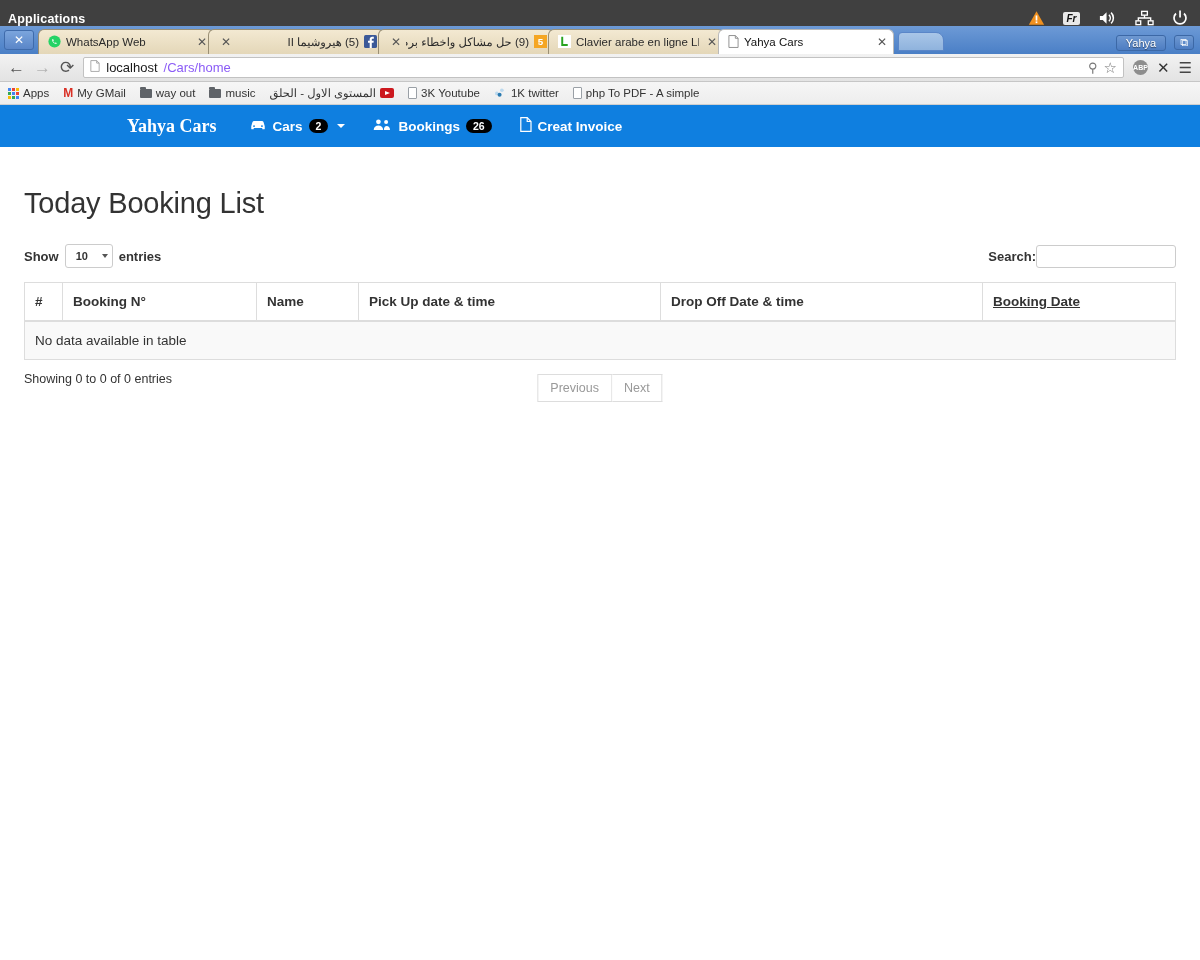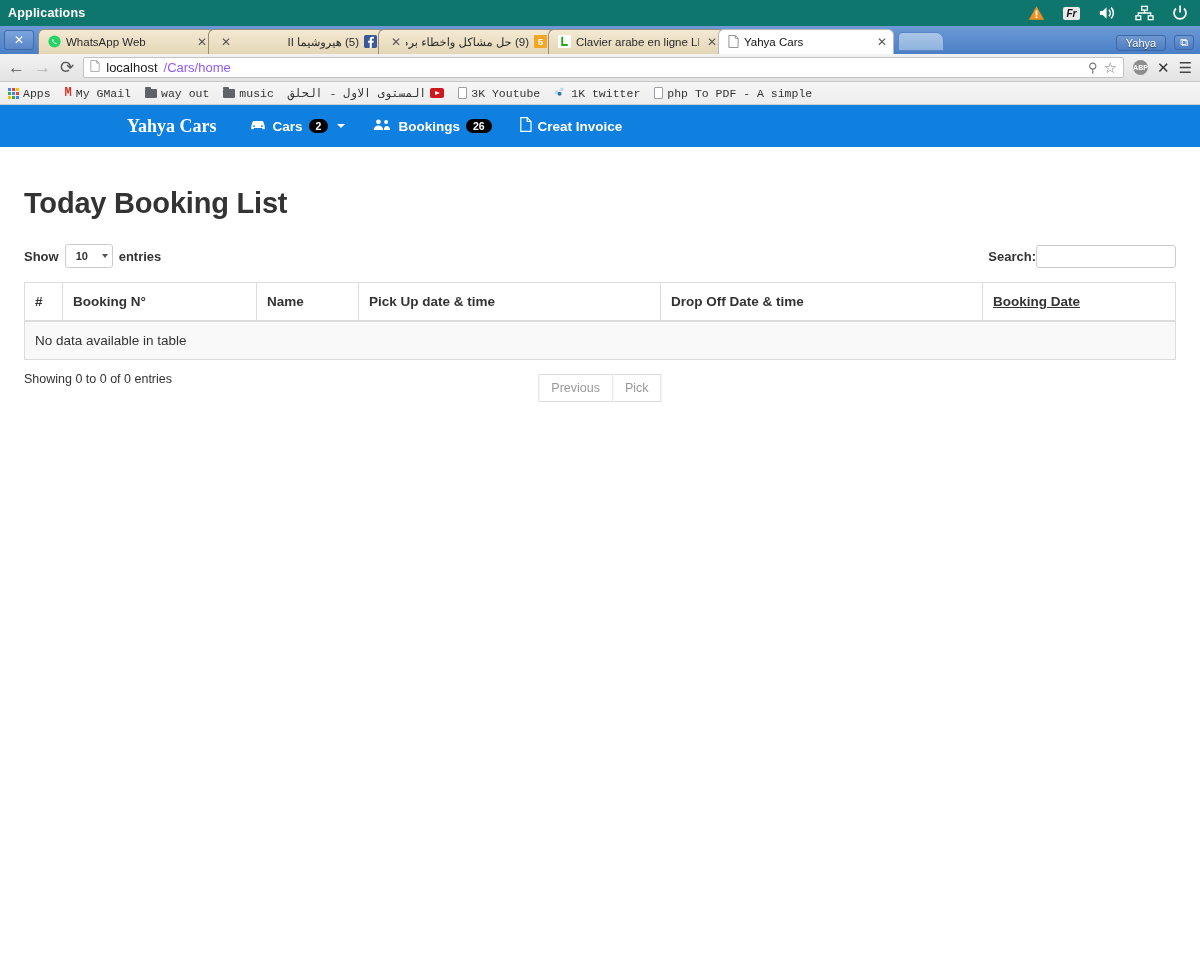--- a/index.html
+++ b/index.html
@@ -5,22 +5,22 @@
   * { box-sizing: border-box; margin: 0; padding: 0; }
   html, body {
     width: 1200px; height: 960px;
     font-family: "Liberation Sans", sans-serif;
     background: #ffffff;
     overflow: hidden;
   }
 
   
   .os-bar {
-    height: 26px; background: #0f766e; color: #ffffff;
-    display: flex; align-items: center; position: relative;
+    height: 26px; background: #404040; color: #ffffff;
+    display: flex; align-items: flex-end; position: relative;
     font-size: 12.5px; font-weight: bold;
   }
   .os-apps { padding-left: 8px; letter-spacing: .2px; }
   .os-clock {
     position: absolute; left: 0; right: 0; text-align: center;
     display: flex; justify-content: center; gap: 18px;
     font-size: 12.5px; font-weight: bold;
   }
   .os-tray {
     margin-left: auto; display: flex; align-items: center;
@@ -110,21 +110,21 @@
     display: flex; align-items: center; justify-content: center;
   }
 
   
   .bookmarks {
     height: 23px; display: flex; align-items: center; gap: 14px;
     padding: 0 8px; font-size: 11.5px; color: #333;
     background: linear-gradient(#f6f6f6,#ededed);
     border-bottom: 1px solid #cfcfcf; overflow: hidden;
   }
-  .bm { display: flex; align-items: center; gap: 4px; white-space: nowrap; font-family: Liberation Mono, monospace; }
+  .bm { display: flex; align-items: center; gap: 4px; white-space: nowrap; }
   .bm-grid {
     display: grid; grid-template-columns: repeat(3, 3px);
     grid-template-rows: repeat(3, 3px); gap: 1px;
   }
   .bm-grid i { background: #9aa0a6; display: block; width: 3px; height: 3px; }
   .bm-grid i:nth-child(1){background:#4285f4}.bm-grid i:nth-child(2){background:#ea4335}
   .bm-grid i:nth-child(3){background:#fbbc05}.bm-grid i:nth-child(4){background:#34a853}
   .bm-grid i:nth-child(5){background:#4285f4}.bm-grid i:nth-child(6){background:#ea4335}
   .bm-grid i:nth-child(7){background:#fbbc05}.bm-grid i:nth-child(8){background:#34a853}
   .bm-grid i:nth-child(9){background:#4285f4}
@@ -175,21 +175,21 @@
   }
   .caret {
     width: 0; height: 0; border-left: 4px solid transparent;
     border-right: 4px solid transparent; border-top: 4px solid #fff;
     display: inline-block; margin-left: 3px;
   }
   .app-nav-right { margin-left: auto; display: flex; align-items: center; padding-right: 113px; }
 
   .content { padding: 0 24px; }
   h1.page-title {
-    font-size: 29px; font-weight: bold; color: #333;
+    font-size: 29px; font-weight: normal; color: #333;
     margin: 40px 0 0 0; letter-spacing: -.2px;
   }
 
   .dt-top {
     display: flex; align-items: center; justify-content: space-between;
     margin-top: 23px; height: 26px;
   }
   .dt-length { font-size: 13px; font-weight: bold; color: #333; display: flex; align-items: center; gap: 6px; }
   .dt-select {
     border: 1px solid #ccc; border-radius: 3px; background: #fff;
@@ -491,19 +491,19 @@
           <tr>
             <td class="empty" colspan="6">No data available in table</td>
           </tr>
         </tbody>
       </table>
 
       <div class="dt-bottom">
         <div class="dt-info">Showing 0 to 0 of 0 entries</div>
         <div class="dt-paginate">
           <span class="pg-btn">Previous</span>
-          <span class="pg-btn">Pick</span>
+          <span class="pg-btn">Next</span>
         </div>
       </div>
     </div>
 
   </div>
 </div>
 
 </body></html>

